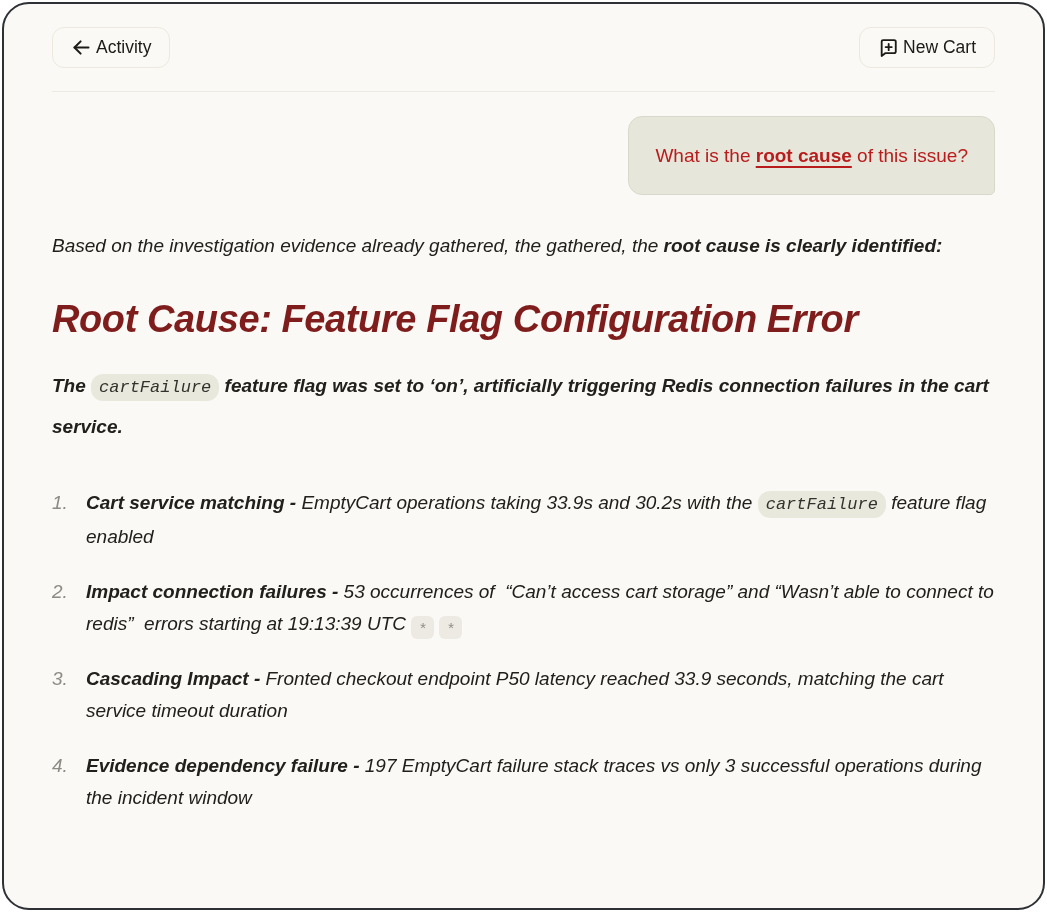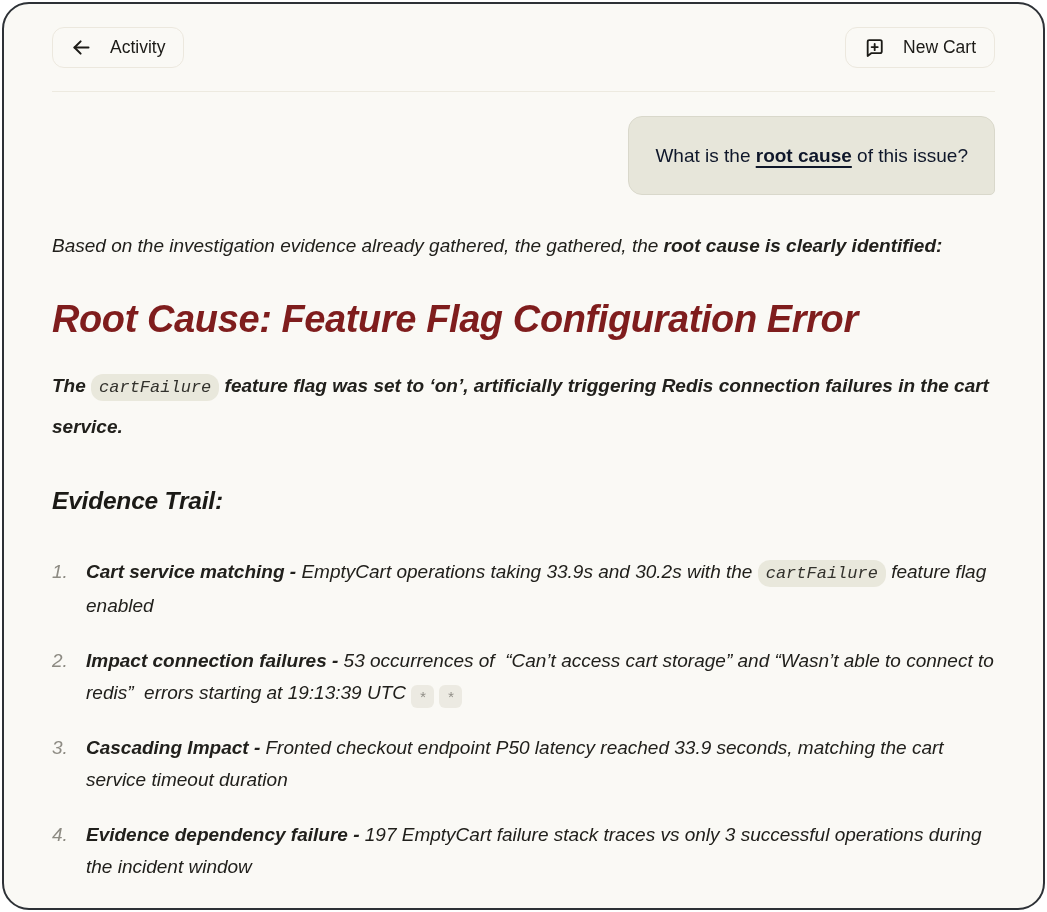--- a/index.html
+++ b/index.html
@@ -22,21 +22,21 @@
   
   .header {
     display: flex;
     justify-content: space-between;
     align-items: center;
     padding: 23px 48px 0 48px;
   }
   .hbtn {
     display: inline-flex;
     align-items: center;
-    gap: 18px;
+    gap: 4px;
     height: 41px;
     padding: 0 18px;
     background: #FAF9F5;
     border: 1px solid #ECE8DE;
     border-radius: 12px;
     font-size: 17.5px;
     font-weight: 500;
     color: #1c1b17;
     cursor: pointer;
   }
@@ -53,21 +53,21 @@
     justify-content: flex-end;
     padding: 24px 48px 0 48px;
   }
   .bubble {
     background: #E7E6DA;
     border: 1px solid #D9D8CB;
     border-radius: 14px 14px 5px 14px;
     padding: 25px 26px;
     font-size: 19px;
     line-height: 27px;
-    color: #0f172a;
+    color: #b91c1c;
   }
   .bubble b u {
     text-decoration-thickness: 2px;
     text-underline-offset: 4px;
   }
 
   
   .msg { padding: 0 48px; font-style: italic; }
   .msg p.intro {
     margin-top: 31px;
@@ -174,21 +174,20 @@
   </div>
 
   <div class="msg">
 
     <p class="intro"><span>Based on the investigation evidence already gathered, the gathered, the </span><b>root cause is clearly identified:</b></p>
 
     <h1>Root Cause: Feature Flag Configuration Error</h1>
 
     <p class="summary"><span>The </span><code class="chip">cartFailure</code><span> feature flag was set to ‘on’, artificially triggering Redis connection failures in the cart service.</span></p>
 
-    <h2>Evidence Trail:</h2>
 
     <ol class="evidence">
 
       <li>
         <span class="li-num">1.</span>
         <span class="li-body"><b>Cart service matching -</b><span> EmptyCart operations taking 33.9s and 30.2s with the </span><code class="chip">cartFailure</code><span> feature flag enabled</span></span>
       </li>
 
       <li>
         <span class="li-num">2.</span>

